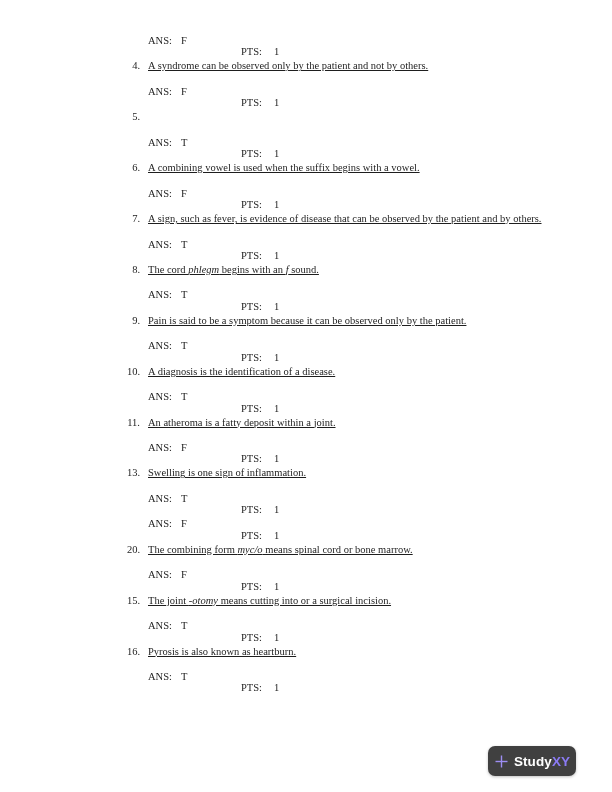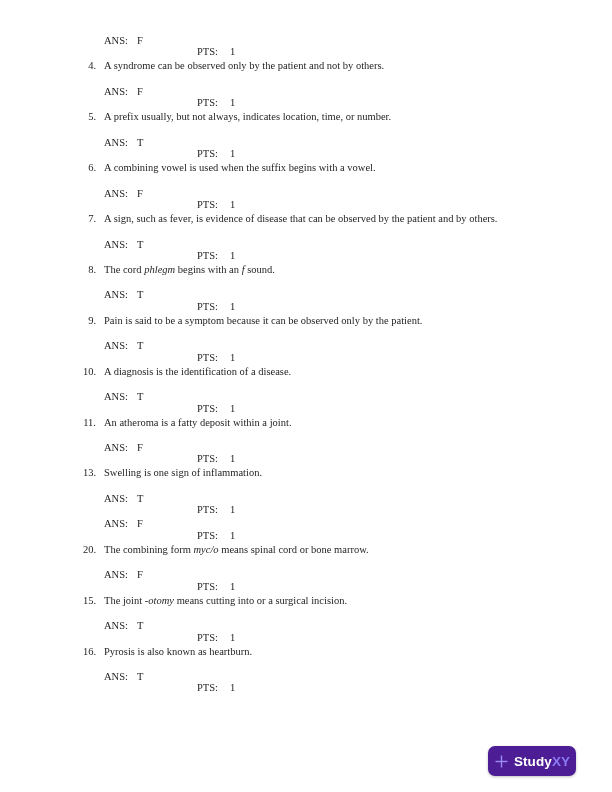--- a/index.html
+++ b/index.html
@@ -20,33 +20,35 @@
   .content {
     position: absolute;
     top: 34px;
     left: 0;
     right: 0;
   }
   .line {
     height: 25.45px;
     line-height: 14px;
     white-space: nowrap;
+    margin-left: 44px;
   }
   
   .q-line {
     display: flex;
     padding-left: 70px;
   }
   .q-num {
     width: 26px;
     text-align: right;
     flex: 0 0 auto;
   }
   .q-text {
     padding-left: 8px;
+    text-decoration: underline;
   }
   .q-text i {
     font-style: italic;
   }
   
   .ans-line {
     display: flex;
     padding-left: 104px;
   }
   .ans-group {
@@ -116,21 +118,20 @@
       <span class="pts-group">
         <span class="lbl">PTS:</span>
         <span class="val">1</span>
       </span>
     </div>
   </div>
 
   <div class="q-block">
     <div class="line q-line">
       <span class="q-num">5.</span>
-      <span class="q-text"><span>A prefix usually, but not always, indicates location, time, or number.</span></span>
     </div>
     <div class="line ans-line">
       <span class="ans-group">
         <span class="lbl">ANS:</span>
         <span class="val">T</span>
       </span>
       <span class="pts-group">
         <span class="lbl">PTS:</span>
         <span class="val">1</span>
       </span>
@@ -315,21 +316,21 @@
       </span>
       <span class="pts-group">
         <span class="lbl">PTS:</span>
         <span class="val">1</span>
       </span>
     </div>
   </div>
 </div>
   </div>
 
-  <div class="watermark" id="wm" style="background: #4c1d95;">
+  <div class="watermark" id="wm" style="background: #404040;">
     <span class="plus-icon">
       <svg viewBox="0 0 15 15" width="15" height="15" aria-hidden="true">
         <line x1="7.5" y1="1.5" x2="7.5" y2="13.5" stroke-width="1.4" id="wm-plus-v" stroke="#9d8df2"></line>
         <line x1="1.5" y1="7.5" x2="13.5" y2="7.5" stroke-width="1.4" id="wm-plus-h" stroke="#9d8df2"></line>
       </svg>
     </span>
     <span><span id="wm-primary" style="color: rgb(255, 255, 255);">Study</span><span id="wm-accent" style="color: rgb(139, 123, 245);">XY</span></span>
   </div>
 
 </div>

